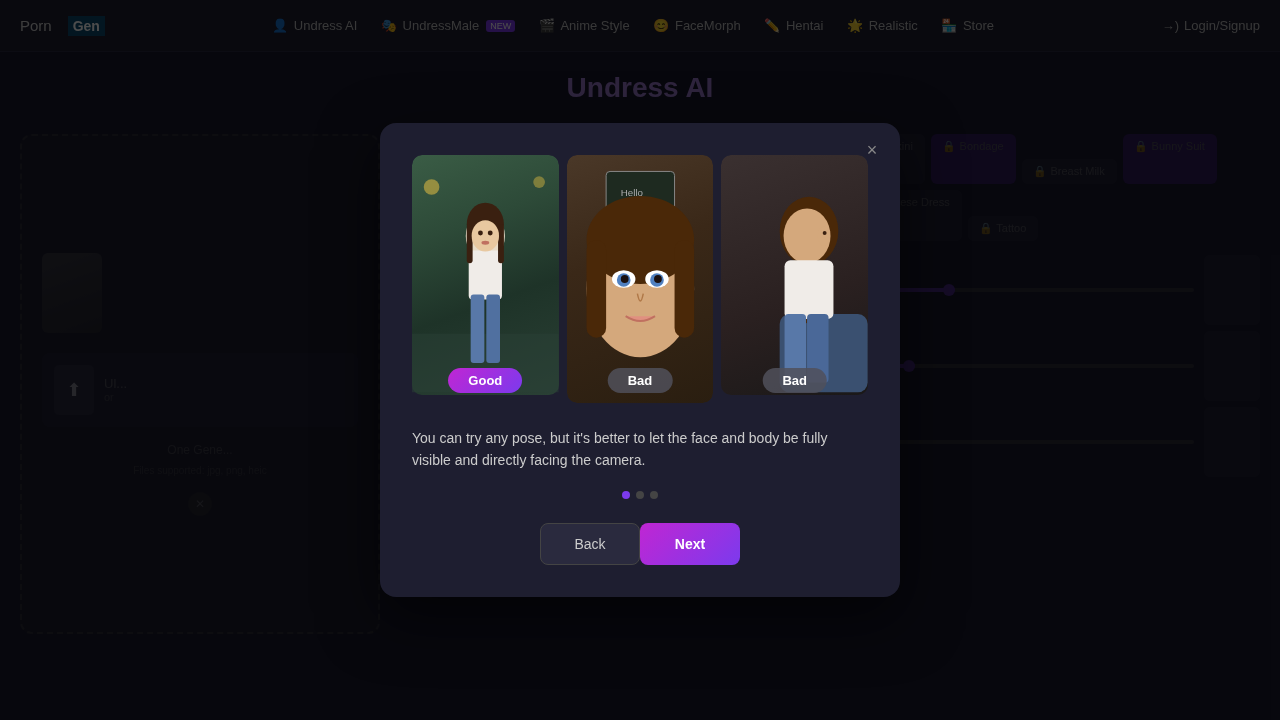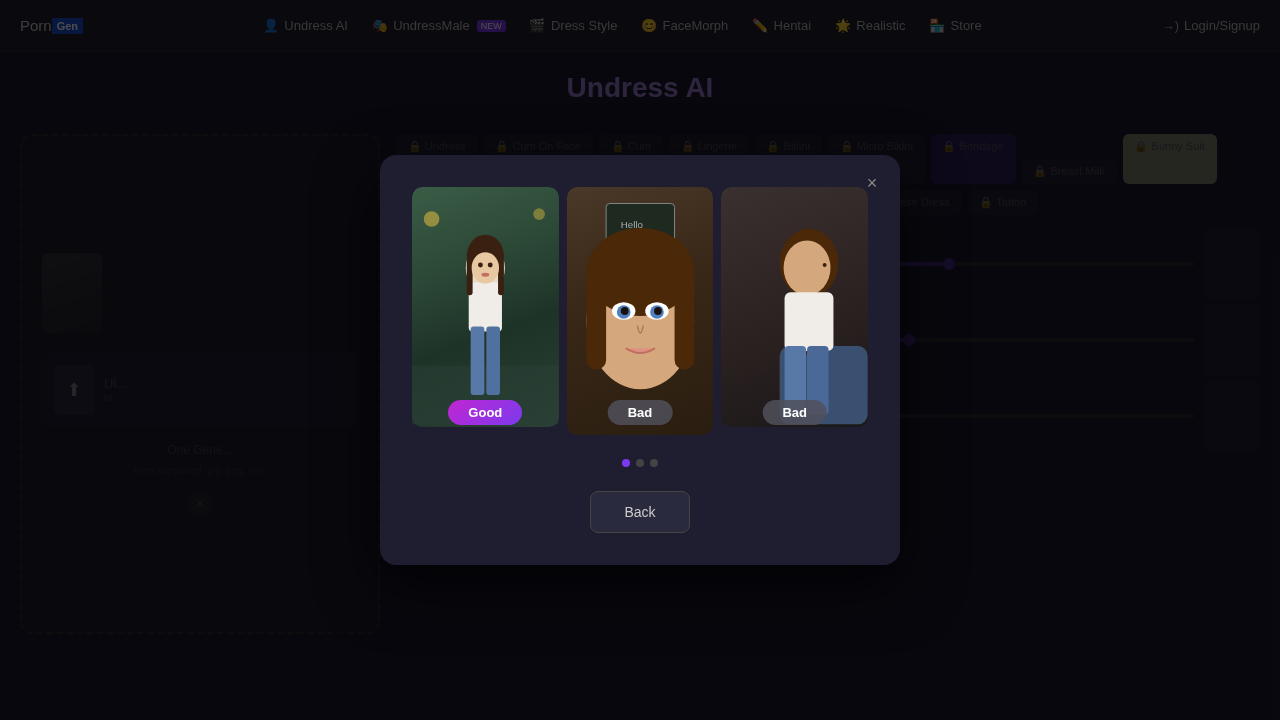--- a/index.html
+++ b/index.html
@@ -21,28 +21,28 @@
       background: #1e1e30;
       padding: 0 20px;
       gap: 24px;
       border-bottom: 1px solid #2a2a40;
       position: relative;
       z-index: 1;
     }
     .nav-logo {
       display: flex;
       align-items: center;
-      gap: 0;
+      gap: 16px;
       font-size: 15px;
       color: #ccc;
     }
     .nav-logo .gen-badge {
-      background: #1d4ed8;
-      color: #fff;
-      font-size: 11px;
+      background: #0c4a6e;
+      color: #fff;
+      font-size: 14px;
       padding: 2px 5px;
       border-radius: 0;
       font-weight: bold;
     }
     .nav-items {
       display: flex;
       align-items: center;
       gap: 24px;
       flex: 1;
       justify-content: center;
@@ -236,21 +236,21 @@
       <span>👤</span>
       <span>Undress AI</span>
     </div>
     <div class="nav-item">
       <span>🎭</span>
       <span>UndressMale</span>
       <span class="nav-badge-new">NEW</span>
     </div>
     <div class="nav-item">
       <span>🎬</span>
-      <span>Dress Style</span>
+      <span>Anime Style</span>
     </div>
     <div class="nav-item">
       <span>😊</span>
       <span>FaceMorph</span>
     </div>
     <div class="nav-item">
       <span>✏️</span>
       <span>Hentai</span>
     </div>
     <div class="nav-item">
@@ -295,27 +295,27 @@
     <div style="flex:1; display:flex; flex-direction:column; gap:6px;">
       <div style="display:flex;flex-wrap:wrap;gap:6px;">
         <div style="background:#2a2a3e;border-radius:6px;padding:6px 12px;font-size:11px;color:#888;">🔒 Undress</div>
         <div style="background:#2a2a3e;border-radius:6px;padding:6px 12px;font-size:11px;color:#888;">🔒 Cum On Face</div>
         <div style="background:#2a2a3e;border-radius:6px;padding:6px 12px;font-size:11px;color:#888;">🔒 Cum</div>
         <div style="background:#2a2a3e;border-radius:6px;padding:6px 12px;font-size:11px;color:#888;">🔒 Lingerie</div>
         <div style="background:#2a2a3e;border-radius:6px;padding:6px 12px;font-size:11px;color:#888;">🔒 Bikini</div>
         <div style="background:#2a2a3e;border-radius:6px;padding:6px 12px;font-size:11px;color:#888;">🔒 Micro Bikini</div>
         <div style="background:#4c1d95;border-radius:6px;padding:6px 12px;font-size:11px;color:#888;">🔒 Bondage</div>
         <div style="background:#2a2a3e;border-radius:6px;padding:6px 12px;font-size:11px;color:#888;margin-top:25px;">🔒 Breast Milk</div>
-        <div style="background:#fef9c3;border-radius:6px;padding:6px 12px;font-size:11px;color:#888;">🔒 Bunny Suit</div>
+        <div style="background:#4c1d95;border-radius:6px;padding:6px 12px;font-size:11px;color:#888;">🔒 Bunny Suit</div>
         <div style="background:#2a2a3e;border-radius:6px;padding:6px 12px;font-size:11px;color:#888;">🔒 Chain Leash</div>
         <div style="background:#2a2a3e;border-radius:6px;padding:6px 12px;font-size:11px;color:#888;">🔒 School Swimsuit</div>
         <div style="background:#2a2a3e;border-radius:6px;padding:6px 12px;font-size:11px;color:#888;">🔒 Bath Towel</div>
         <div style="background:#2a2a3e;border-radius:6px;padding:6px 12px;font-size:11px;color:#888;">🔒 Leopard Bikini</div>
         <div style="background:#2a2a3e;border-radius:6px;padding:6px 12px;font-size:11px;color:#888;">🔒 Chinese Dress</div>
-        <div style="background:#2a2a3e;border-radius:6px;padding:6px 12px;font-size:11px;color:#888;">🔒 Tattoo</div>
+        <div style="background:#2a2a3e;border-radius:6px;padding:6px 12px;font-size:11px;color:#888;margin-top:26px;">🔒 Tattoo</div>
       </div>
 
       <div style="display:flex;align-items:center;gap:10px;margin-top:8px;">
         <div style="flex:1;height:4px;background:#444;border-radius:2px;position:relative;">
           <div style="width:70%;height:100%;background:#7c3aed;border-radius:2px;"></div>
           <div style="width:12px;height:12px;background:#7c3aed;border-radius:50%;position:absolute;right:30%;top:-4px;"></div>
         </div>
         <div style="width:56px;height:70px;background:#2a2a3e;border-radius:6px;"></div>
       </div>
       <div style="display:flex;align-items:center;gap:10px;">
@@ -427,24 +427,26 @@
 
             <ellipse cx="105" cy="80" rx="6" ry="10" fill="#d4a87c"></ellipse>
 
             <ellipse cx="106" cy="77" rx="2" ry="2" fill="#3a2010"></ellipse>
           </svg>
         </div>
         <span class="img-label label-bad">Bad</span>
       </div>
     </div>
 
+    <p class="modal-description">You can try any pose, but it's better to let the face and body be fully visible and directly facing the camera.</p>
 
     <div class="modal-dots">
       <div class="dot active"></div>
       <div class="dot"></div>
       <div class="dot"></div>
     </div>
 
     <div class="modal-buttons">
       <button class="btn-back">Back</button>
+      <button class="btn-next">Next</button>
     </div>
   </div>
 </div>
 
 </body></html>

